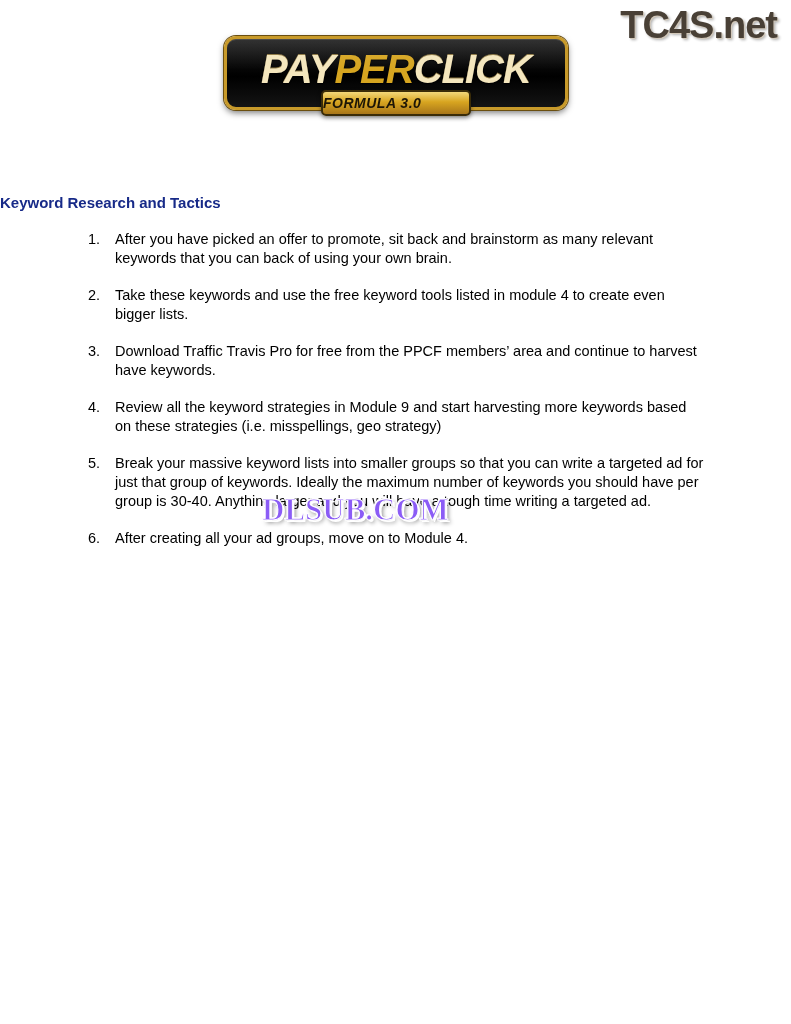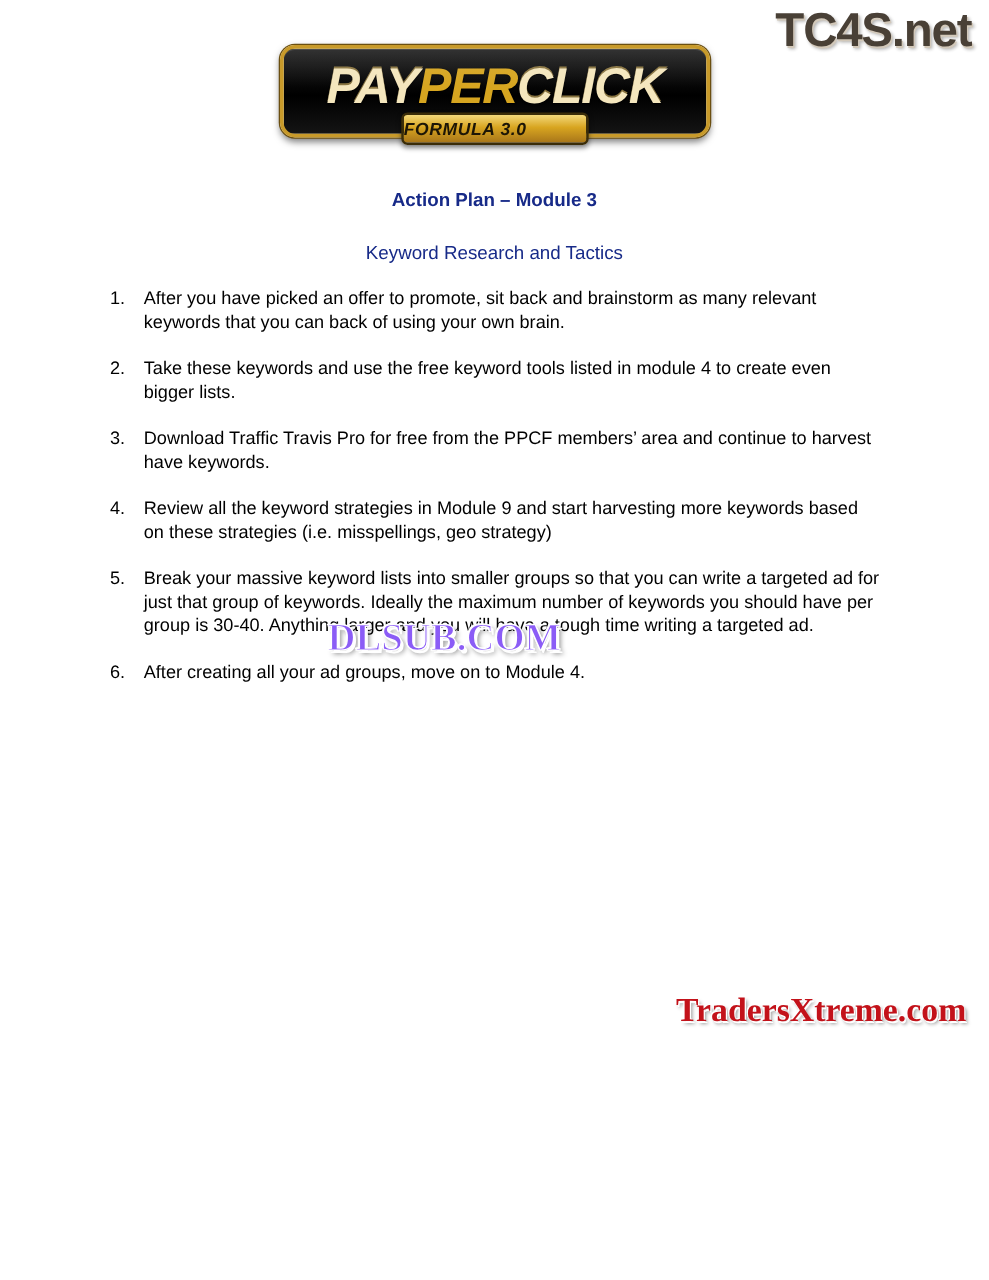--- a/index.html
+++ b/index.html
@@ -117,23 +117,22 @@
     top: 152px;
     text-align: center;
     font-size: 15px;
     font-weight: bold;
     color: #172a88;
   }
   .doc-subtitle {
     position: absolute;
     left: 0; right: 0;
     top: 194px;
-    text-align: center;
     font-size: 15px;
-    font-weight: normal;
+    font-weight: bold;
     color: #172a88;
   }
 
   
   .steps {
     position: absolute;
     left: 88px;
     top: 230px;
     width: 616px;
   }
@@ -199,21 +198,20 @@
 
   <div class="logo-wrap">
     <div class="logo-plate">
       <div class="logo-text">
         <span class="w1">PAY</span><span class="w2">PER</span><span class="w3">CLICK</span>
       </div>
     </div>
     <div class="logo-sub">FORMULA 3.0</div>
   </div>
 
-  <div class="doc-title">Action Plan – Module 3</div>
 
   <div class="doc-subtitle">Keyword Research and Tactics</div>
 
   <div class="steps">
     <div class="step">
       <div class="step-num">1.</div>
       <div class="step-text">After you have picked an offer to promote, sit back and brainstorm as many relevant keywords that you can back of using your own brain.</div>
     </div>
     <div class="step">
       <div class="step-num">2.</div>
@@ -232,15 +230,14 @@
       <div class="step-text">Break your massive keyword lists into smaller groups so that you can write a targeted ad for just that group of keywords. Ideally the maximum number of keywords you should have per group is 30-40.  Anything larger and you will have a tough time writing a targeted ad.</div>
     </div>
     <div class="step">
       <div class="step-num">6.</div>
       <div class="step-text">After creating all your ad groups, move on to Module 4.</div>
     </div>
   </div>
 
   <div class="dlsub-watermark">DLSUB.COM</div>
 
-  <div class="traders-watermark">TradersXtreme.com</div>
 
 </div>
 
 </body></html>

